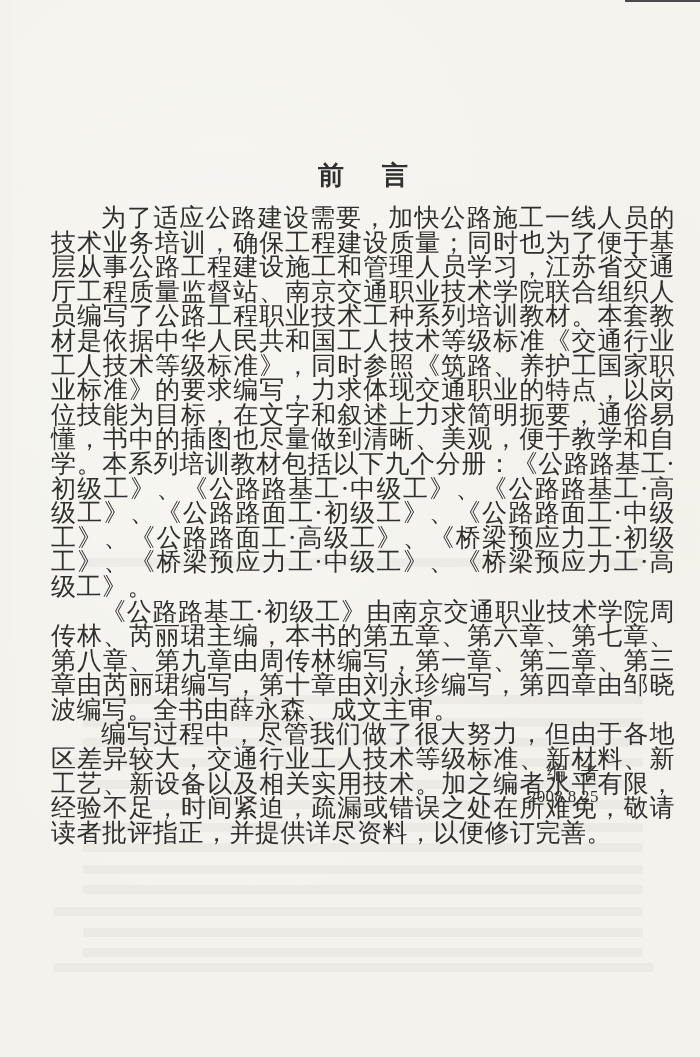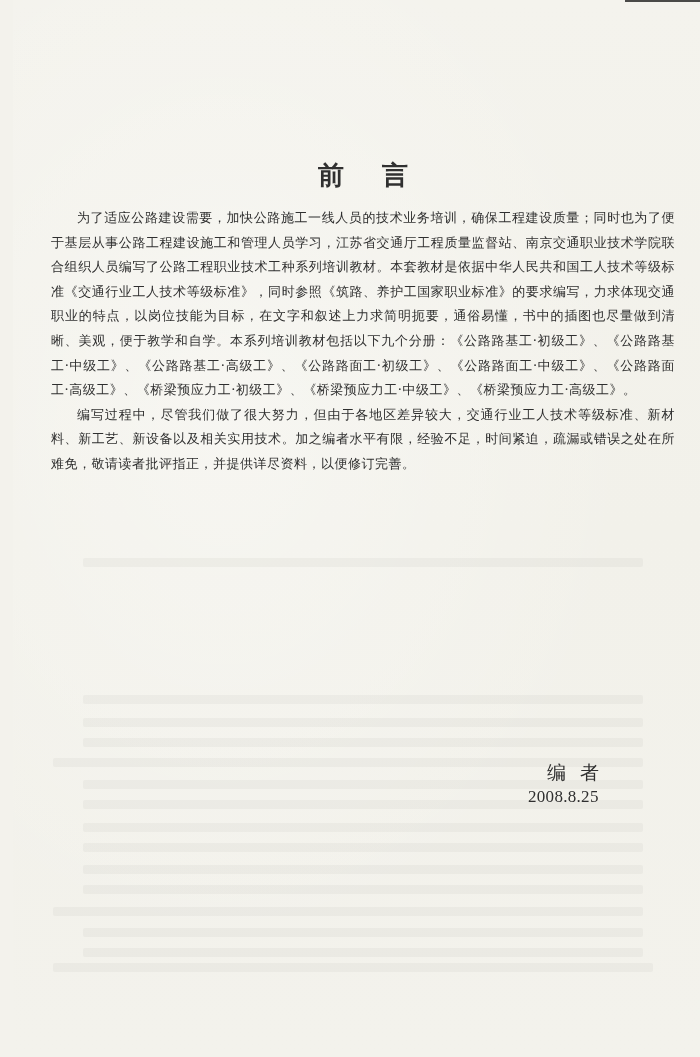--- a/index.html
+++ b/index.html
@@ -55,21 +55,21 @@
       font-weight: bold;
       letter-spacing: 38px;
       text-indent: 38px;
       color: #303030;
     }
     .body-text {
       position: absolute;
       left: 38px;
       top: 206px;
       width: 624px;
-      font-size: 13px;
+      font-size: 25px;
       line-height: 24.6px;
       text-align: justify;
       text-justify: inter-character;
       color: #2f2f2f;
       letter-spacing: 0.5px;
     }
     .body-text p {
       margin: 0;
       text-indent: 2em;
     }
@@ -119,18 +119,19 @@
     <div class="ghost-line" style="left:10px; top:767px; width:590px;"></div>
     <div class="ghost-line" style="left:40px; top:788px; width:560px;"></div>
     <div class="ghost-line" style="left:40px; top:808px; width:560px;"></div>
     <div class="ghost-line" style="left:10px; top:823px; width:600px;"></div>
   </div>
 
   <div class="title">前言</div>
 
   <div class="body-text">
     <p>为了适应公路建设需要，加快公路施工一线人员的技术业务培训，确保工程建设质量；同时也为了便于基层从事公路工程建设施工和管理人员学习，江苏省交通厅工程质量监督站、南京交通职业技术学院联合组织人员编写了公路工程职业技术工种系列培训教材。本套教材是依据中华人民共和国工人技术等级标准《交通行业工人技术等级标准》，同时参照《筑路、养护工国家职业标准》的要求编写，力求体现交通职业的特点，以岗位技能为目标，在文字和叙述上力求简明扼要，通俗易懂，书中的插图也尽量做到清晰、美观，便于教学和自学。本系列培训教材包括以下九个分册：《公路路基工·初级工》、《公路路基工·中级工》、《公路路基工·高级工》、《公路路面工·初级工》、《公路路面工·中级工》、《公路路面工·高级工》、《桥梁预应力工·初级工》、《桥梁预应力工·中级工》、《桥梁预应力工·高级工》。</p>
+    <p>《公路路基工·初级工》由南京交通职业技术学院周传林、芮丽珺主编，本书的第五章、第六章、第七章、第八章、第九章由周传林编写，第一章、第二章、第三章由芮丽珺编写，第十章由刘永珍编写，第四章由邹晓波编写。全书由薛永森、成文主审。</p>
     <p>编写过程中，尽管我们做了很大努力，但由于各地区差异较大，交通行业工人技术等级标准、新材料、新工艺、新设备以及相关实用技术。加之编者水平有限，经验不足，时间紧迫，疏漏或错误之处在所难免，敬请读者批评指正，并提供详尽资料，以便修订完善。</p>
   </div>
 
   <div class="signature">编者</div>
   <div class="date">2008.8.25</div>
 </div>
 
 </body></html>

